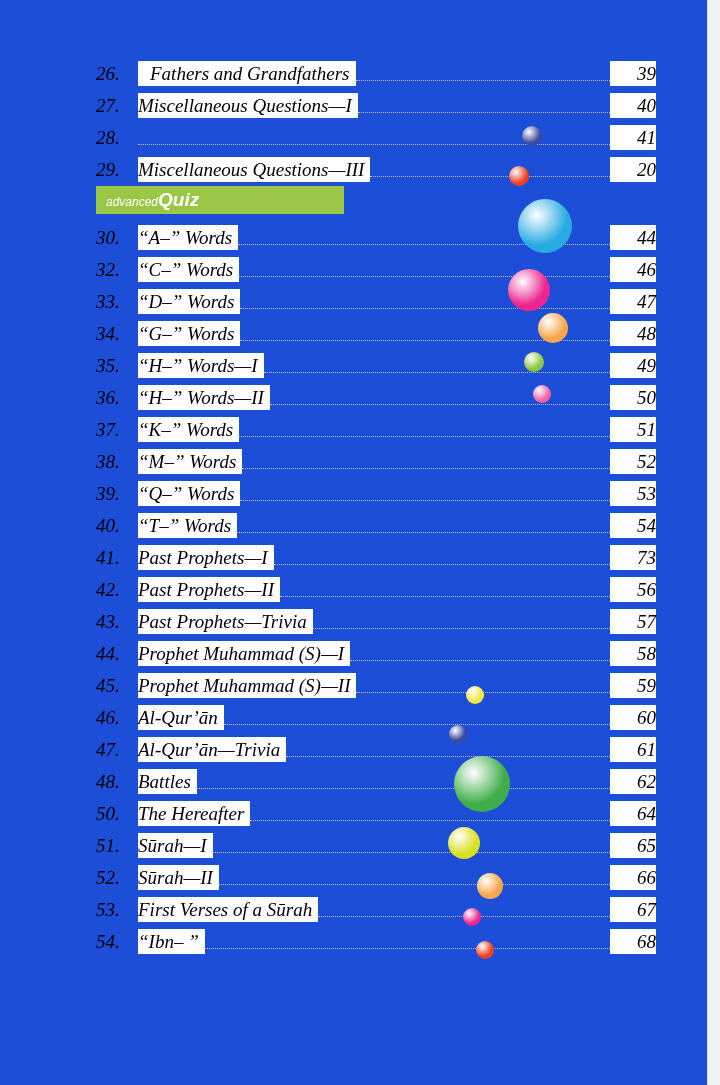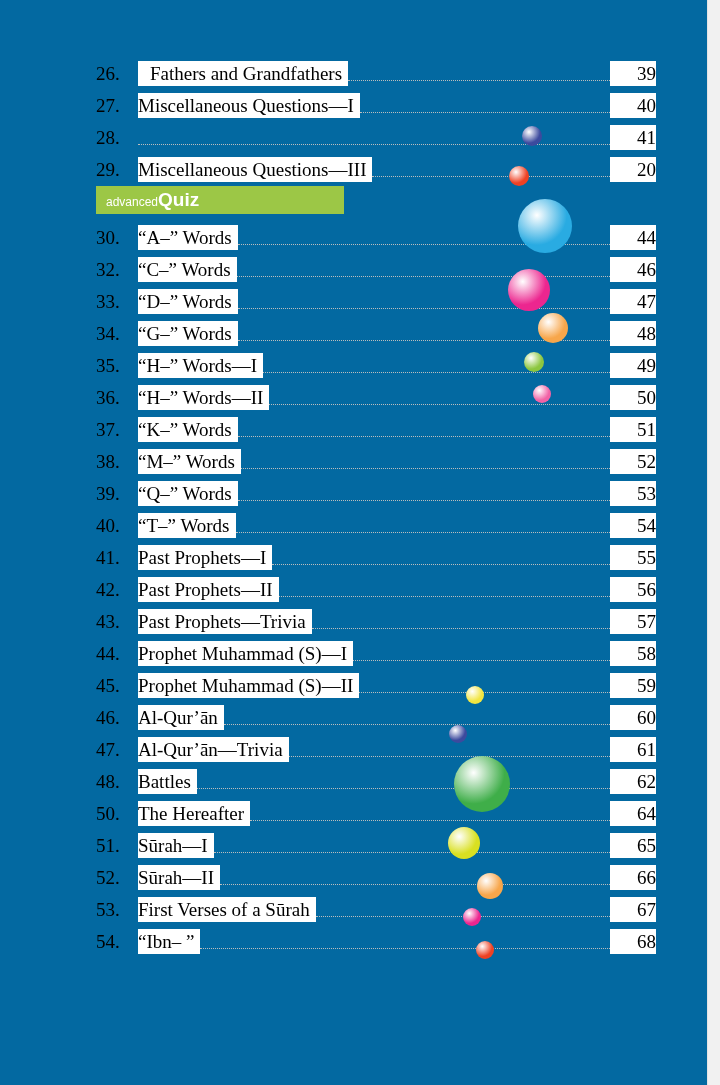--- a/index.html
+++ b/index.html
@@ -12,21 +12,22 @@
     height: 1085px;
     position: relative;
     font-family: "Liberation Serif", serif;
     overflow: hidden;
   }
   .page {
     position: absolute;
     left: 0; top: 0;
     width: 720px;
     height: 1085px;
-    background: #0369a1;
+    background: #1d4ed8;
+    font-style: italic;
   }
   
   .page-edge-right {
     position: absolute;
     top: 0;
     right: 0;
     width: 12px;
     height: 1085px;
     background: #f1f1f1;
     border-left: 1px solid #e4e4e4;
@@ -257,21 +258,21 @@
         <div class="toc-row">
           <span class="toc-num">40.</span>
           <span class="toc-title">“T–” Words</span>
           <span class="toc-leader"></span>
           <span class="toc-page">54</span>
         </div>
         <div class="toc-row">
           <span class="toc-num">41.</span>
           <span class="toc-title">Past Prophets—I</span>
           <span class="toc-leader"></span>
-          <span class="toc-page">55</span>
+          <span class="toc-page">73</span>
         </div>
         <div class="toc-row">
           <span class="toc-num">42.</span>
           <span class="toc-title">Past Prophets—II</span>
           <span class="toc-leader"></span>
           <span class="toc-page">56</span>
         </div>
         <div class="toc-row">
           <span class="toc-num">43.</span>
           <span class="toc-title">Past Prophets—Trivia</span>

